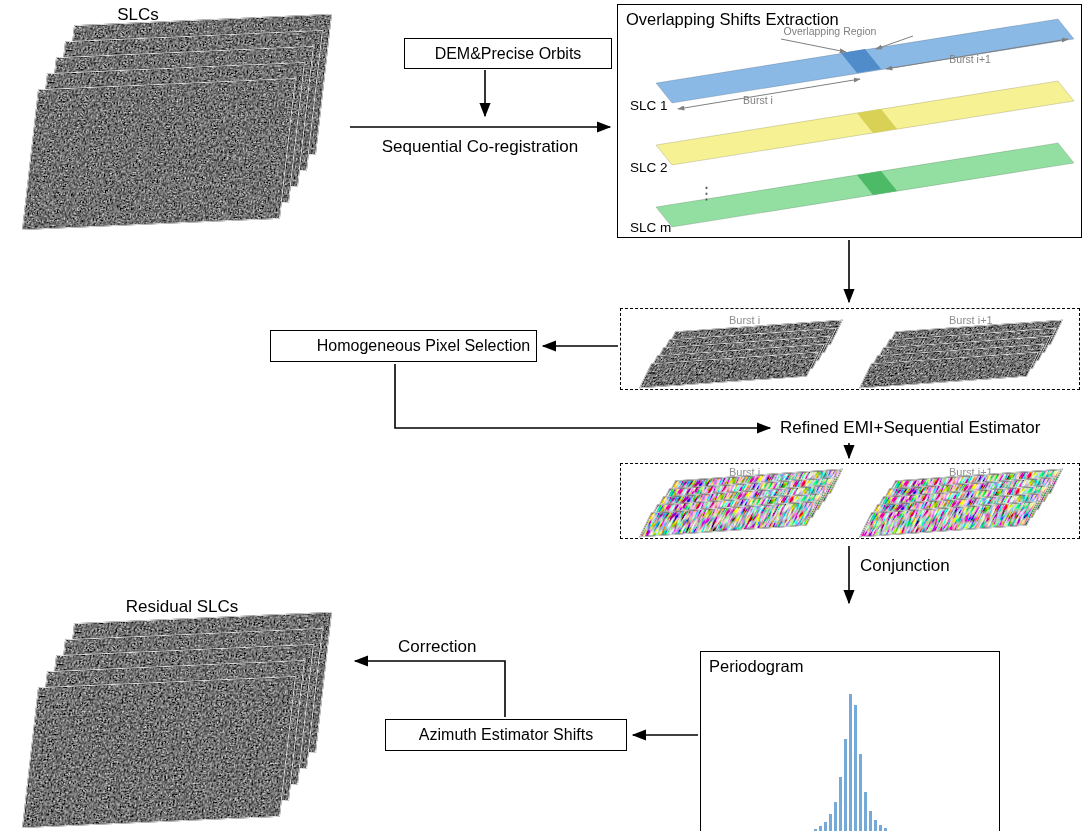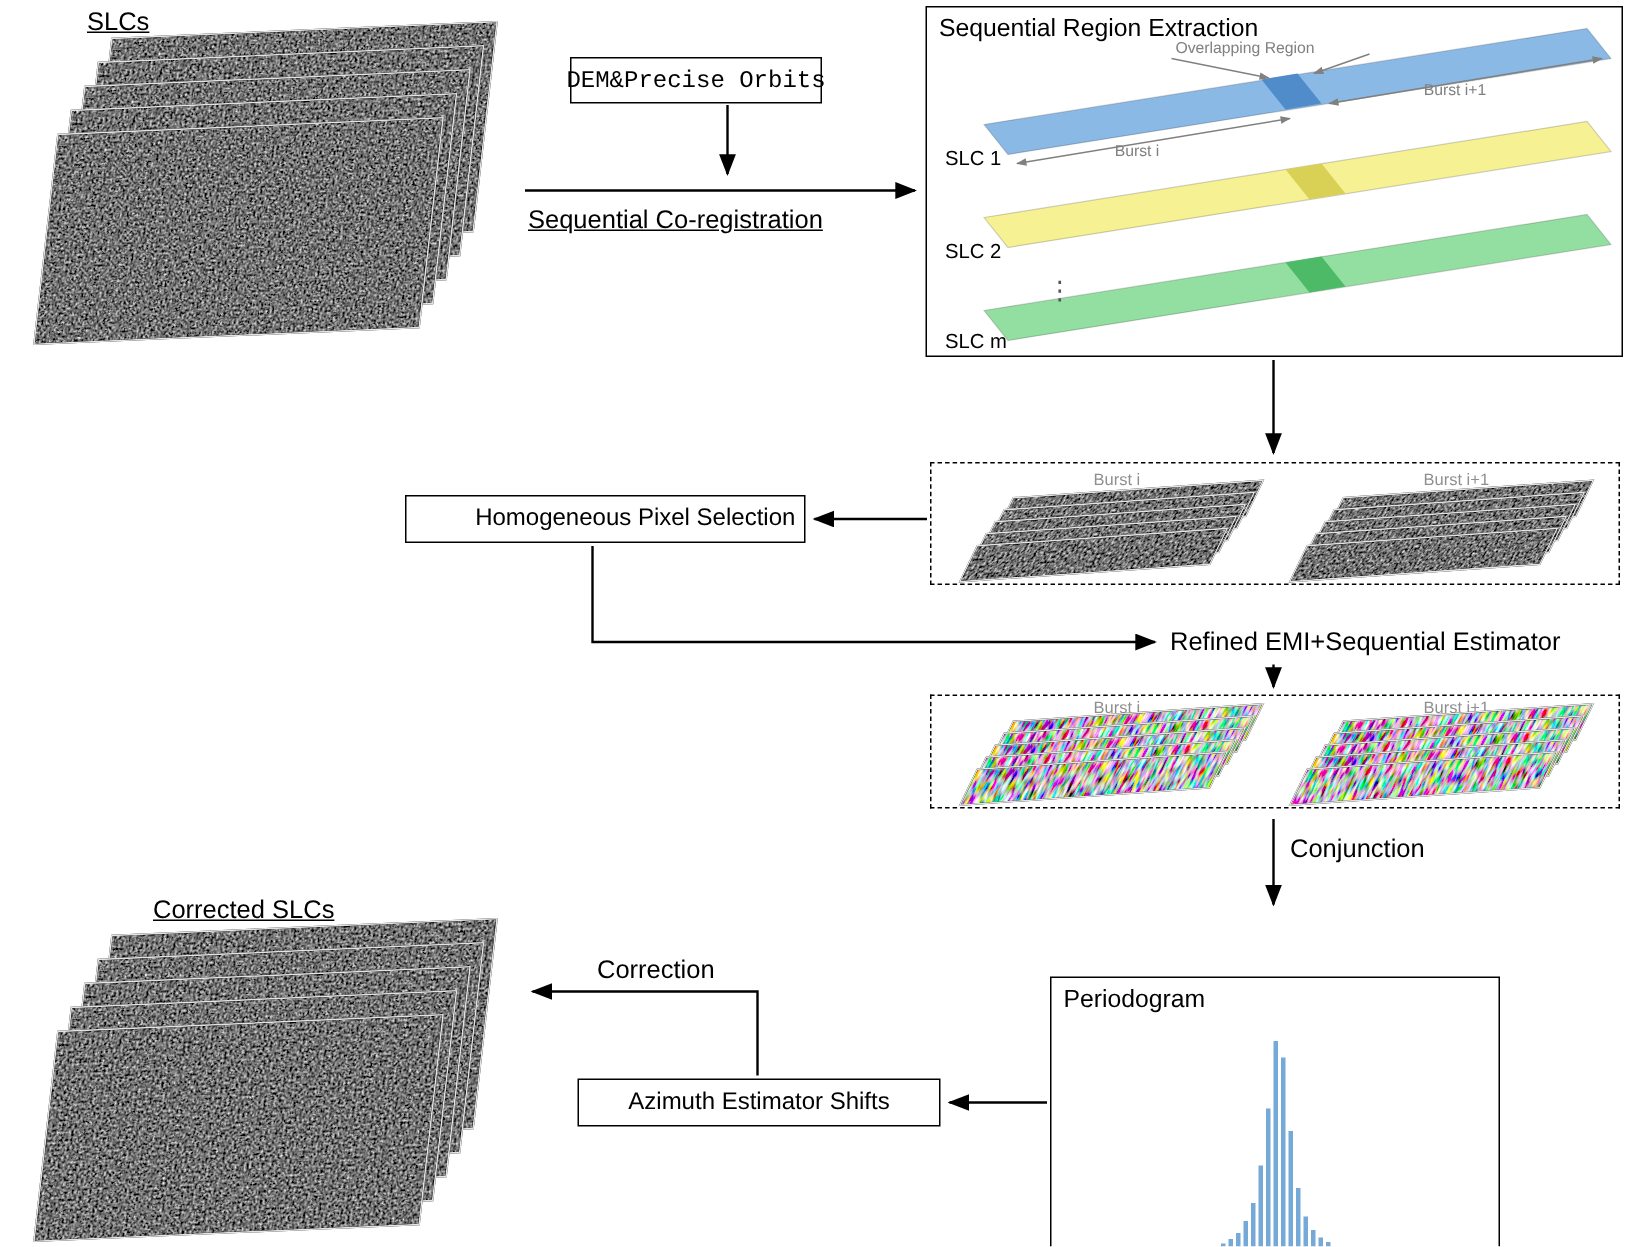--- a/index.html
+++ b/index.html
@@ -2,21 +2,21 @@
 <html><head>
 <meta charset="utf-8">
 <style>
   * { margin:0; padding:0; box-sizing:border-box; }
   html,body { background:#fff; font-family:"Liberation Sans", sans-serif; color:#000; }
   .canvas { position:relative; width:1087px; height:831px; background:#fff; overflow:hidden; }
 
   .overlay { position:absolute; left:0; top:0; pointer-events:none; }
 
   .label { position:absolute; font-size:17px; color:#000; white-space:nowrap; }
-  .label.center { text-align:left;text-decoration:underline; }
+  .label.center { text-align:center; }
 
   .box { position:absolute; border:1.7px solid #000; background:#fff;
          display:flex; align-items:center; justify-content:center;
          font-size:16px; white-space:nowrap; }
   .panel { position:absolute; border:1.7px solid #000; background:#fff; }
   .panel .box-title { position:absolute; left:8px; top:5px; font-size:16.5px; }
 
   .dashed-box { position:absolute; border:1.9px dashed #000; background:#fff; }
   .burst-tag { position:absolute; font-size:11px; color:#8f8f8f; white-space:nowrap; }
 
@@ -112,25 +112,25 @@
         <rect width="100%" height="100%" fill="#141414" filter="url(#speckleA)"></rect>
       </svg>
     <svg>
         <rect width="100%" height="100%" fill="#141414" filter="url(#speckleB)"></rect>
       </svg>
     <svg>
         <rect width="100%" height="100%" fill="#141414" filter="url(#speckleA)"></rect>
       </svg>
   </div>
 
-  <div class="box" style="left:380px; top:38px; width:168px; height:31px;font-family:Liberation Mono, monospace;">DEM&amp;Precise Orbits</div>
+  <div class="box" style="left:404px; top:38px; width:208px; height:31px;">DEM&amp;Precise Orbits</div>
   <div class="label center" style="left:352px; top:137px; width:256px;">Sequential Co-registration</div>
 
   <div class="panel" style="left:617px; top:4px; width:465px; height:234px;">
-    <div class="box-title">Sequential Region Extraction</div>
+    <div class="box-title">Overlapping Shifts Extraction</div>
     <svg class="overlap-svg" width="461" height="230" viewBox="0 0 461 230">
       <defs>
         <marker id="dimE" markerWidth="8" markerHeight="7" refX="6.3" refY="2.5" orient="auto">
           <path d="M0,0 L7,2.5 L0,5 Z" fill="#808080"></path>
         </marker>
         <marker id="dimS" markerWidth="8" markerHeight="7" refX="0.7" refY="2.5" orient="auto">
           <path d="M7,0 L0,2.5 L7,5 Z" fill="#808080"></path>
         </marker>
       </defs>
 
@@ -299,21 +299,21 @@
           <div class="bar" style="height: 1.5px; background: rgb(116, 169, 216);"></div>
         </div>
       <div class="baseline" style="background: rgb(116, 169, 216);"></div>
     </div>
   </div>
 
   <div class="box" style="left:385px; top:719px; width:242px; height:32px;">Azimuth Estimator Shifts</div>
 
   <div class="label" style="left:398px; top:637px;">Correction</div>
 
-  <div class="label center" style="left:102px; top:597px; width:160px;">Corrected SLCs</div>
+  <div class="label center" style="left:102px; top:597px; width:160px;">Residual SLCs</div>
   <div class="stack stack-big" style="left:8px; top:618px; width:330px; height:212px;">
     <svg>
         <rect width="100%" height="100%" fill="#141414" filter="url(#speckleB)"></rect>
       </svg>
     <svg>
         <rect width="100%" height="100%" fill="#141414" filter="url(#speckleA)"></rect>
       </svg>
     <svg>
         <rect width="100%" height="100%" fill="#141414" filter="url(#speckleB)"></rect>
       </svg>

